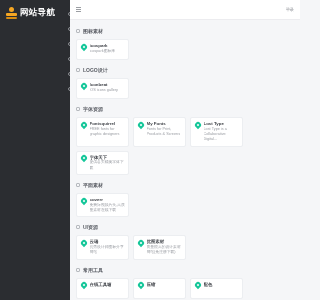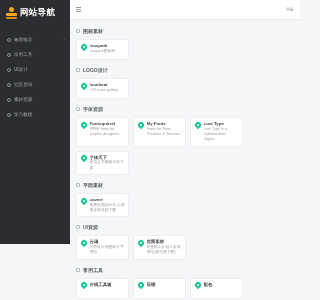--- a/index.html
+++ b/index.html
@@ -6,24 +6,24 @@
   html, body {
     width: 300px; height: 300px;
     overflow: hidden;
     font-family: "Liberation Sans", "DejaVu Sans", sans-serif;
     background: #f5f6f8;
   }
   .app { display: flex; width: 300px; height: 300px; }
 
   
   .sidebar {
-    width: 70px; height: 244px;
+    width: 70px; height: 300px;
     background: #2b2d31;
     flex: 0 0 70px;
-    display: flex; flex-direction: column;
+    display: flex; flex-direction: row;
     overflow: hidden;
   }
   .brand {
     height: 26px;
     display: flex; align-items: center; gap: 3px;
     padding: 0 6px;
     flex: 0 0 26px;
   }
   .brand-logo {
     width: 11px; height: 12px;

